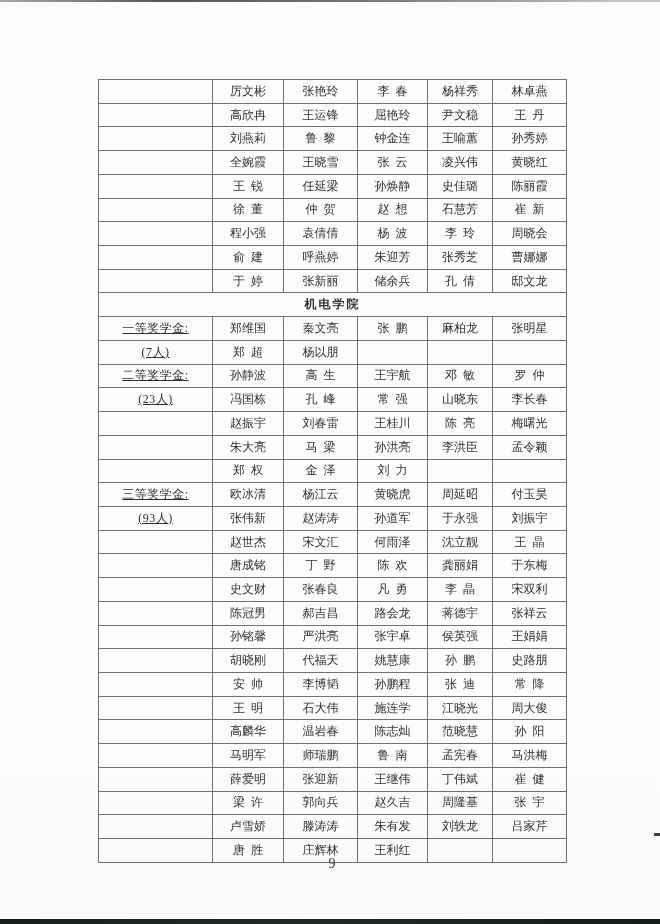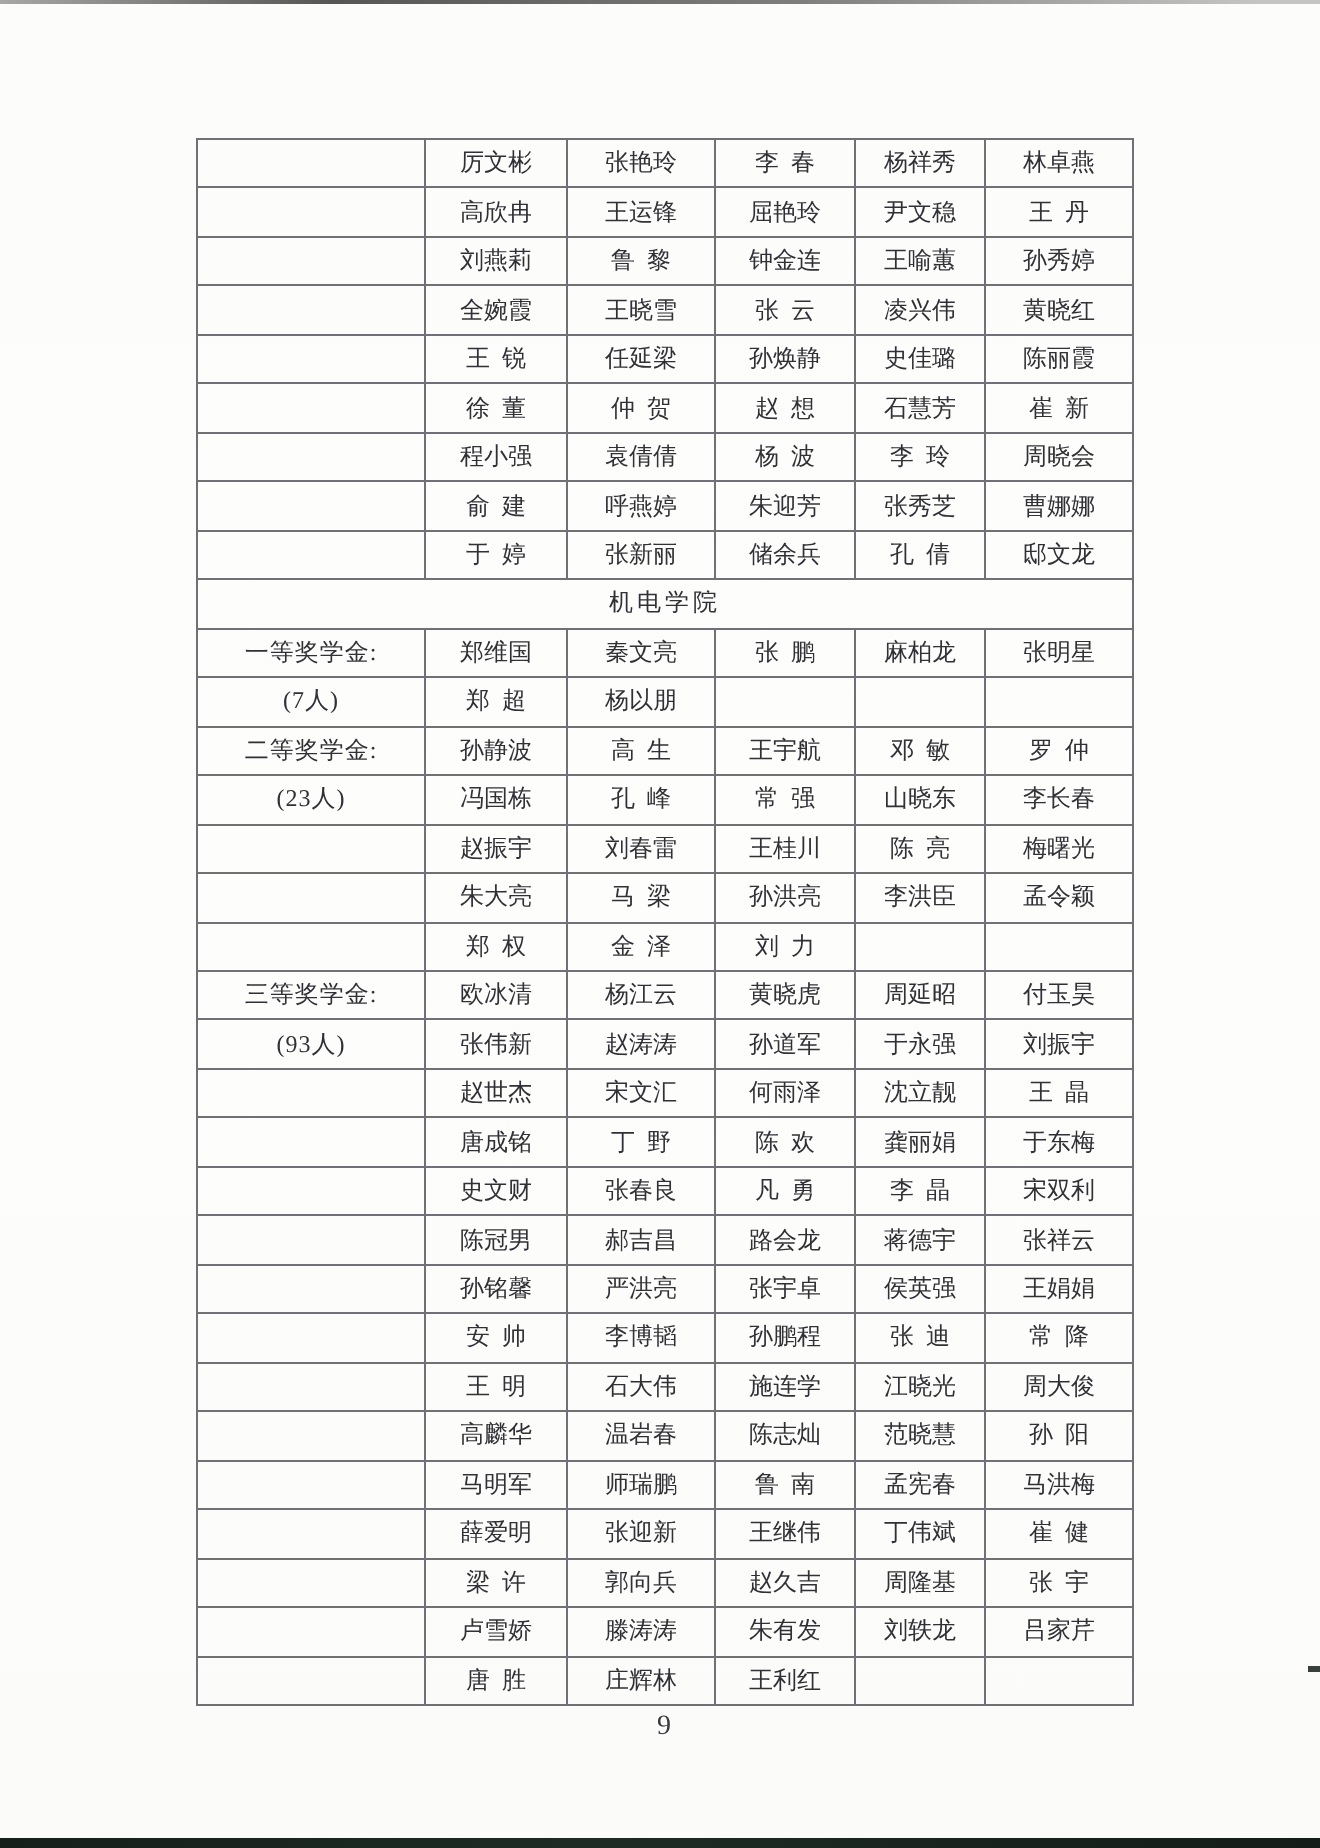--- a/index.html
+++ b/index.html
@@ -20,37 +20,37 @@
   }
   .scan-edge-bottom {
     position: absolute; bottom: 0; left: 0; width: 660px; height: 5px;
     background: linear-gradient(90deg, #16201b, #1e2b25 45%, #141d18);
   }
   .scan-speck {
     position: absolute; right: 0px; top: 833px; width: 6px; height: 3px;
     background: #3a3f3c;
   }
   table.roster {
-    position: absolute; left: 98px; top: 69px;
+    position: absolute; left: 98px; top: 79px;
     width: 468px; height: 784px;
     border-collapse: collapse; table-layout: fixed;
   }
   table.roster td {
     border: 1px solid #707076;
     font-size: 12px;
     color: #303036;
     text-align: center;
     vertical-align: middle;
     white-space: pre;
     overflow: hidden;
     padding: 0;
   }
-  td.label-cell { letter-spacing: 0.5px; }
+  td.label-cell { letter-spacing: 0.5px; text-decoration: underline; }
   td.section-cell {
-    font-weight: normal;
+    font-weight: bold;
     font-size: 13px;
     letter-spacing: 2px;
     color: #26262b;
     margin-left: 40px;
   }
   .page-number {
     position: absolute; left: 98px; top: 856px; width: 468px;
     text-align: center;
     font-size: 14px;
     color: #3a3a3e;
@@ -254,20 +254,28 @@
         <tr>
           <td class="label-cell"></td>
           <td>孙铭馨</td>
           <td>严洪亮</td>
           <td>张宇卓</td>
           <td>侯英强</td>
           <td>王娟娟</td>
         </tr>
         <tr>
           <td class="label-cell"></td>
+          <td>胡晓刚</td>
+          <td>代福天</td>
+          <td>姚慧康</td>
+          <td>孙  鹏</td>
+          <td>史路朋</td>
+        </tr>
+        <tr>
+          <td class="label-cell"></td>
           <td>安  帅</td>
           <td>李博韬</td>
           <td>孙鹏程</td>
           <td>张  迪</td>
           <td>常  降</td>
         </tr>
         <tr>
           <td class="label-cell"></td>
           <td>王  明</td>
           <td>石大伟</td>

